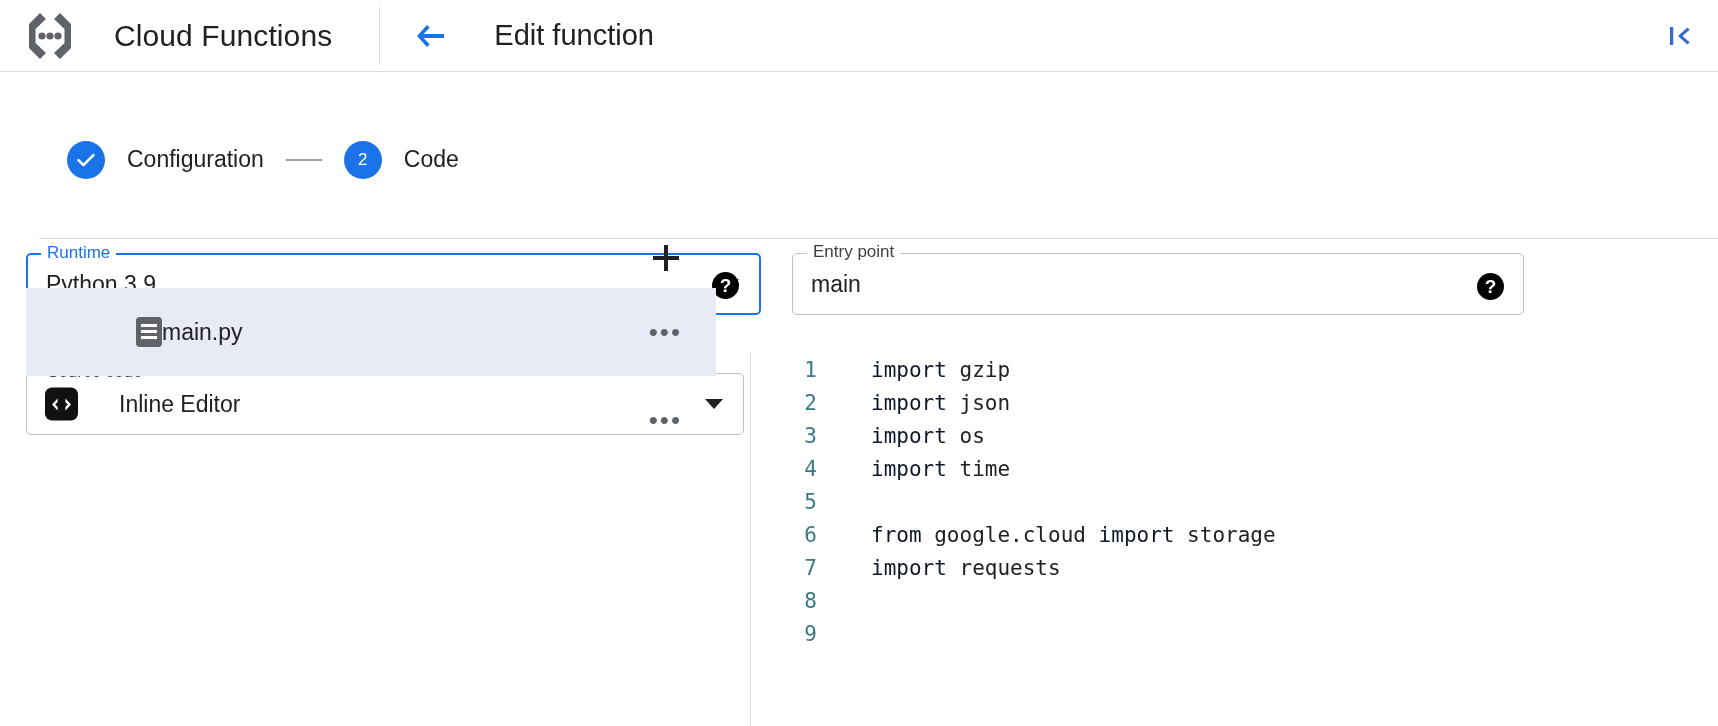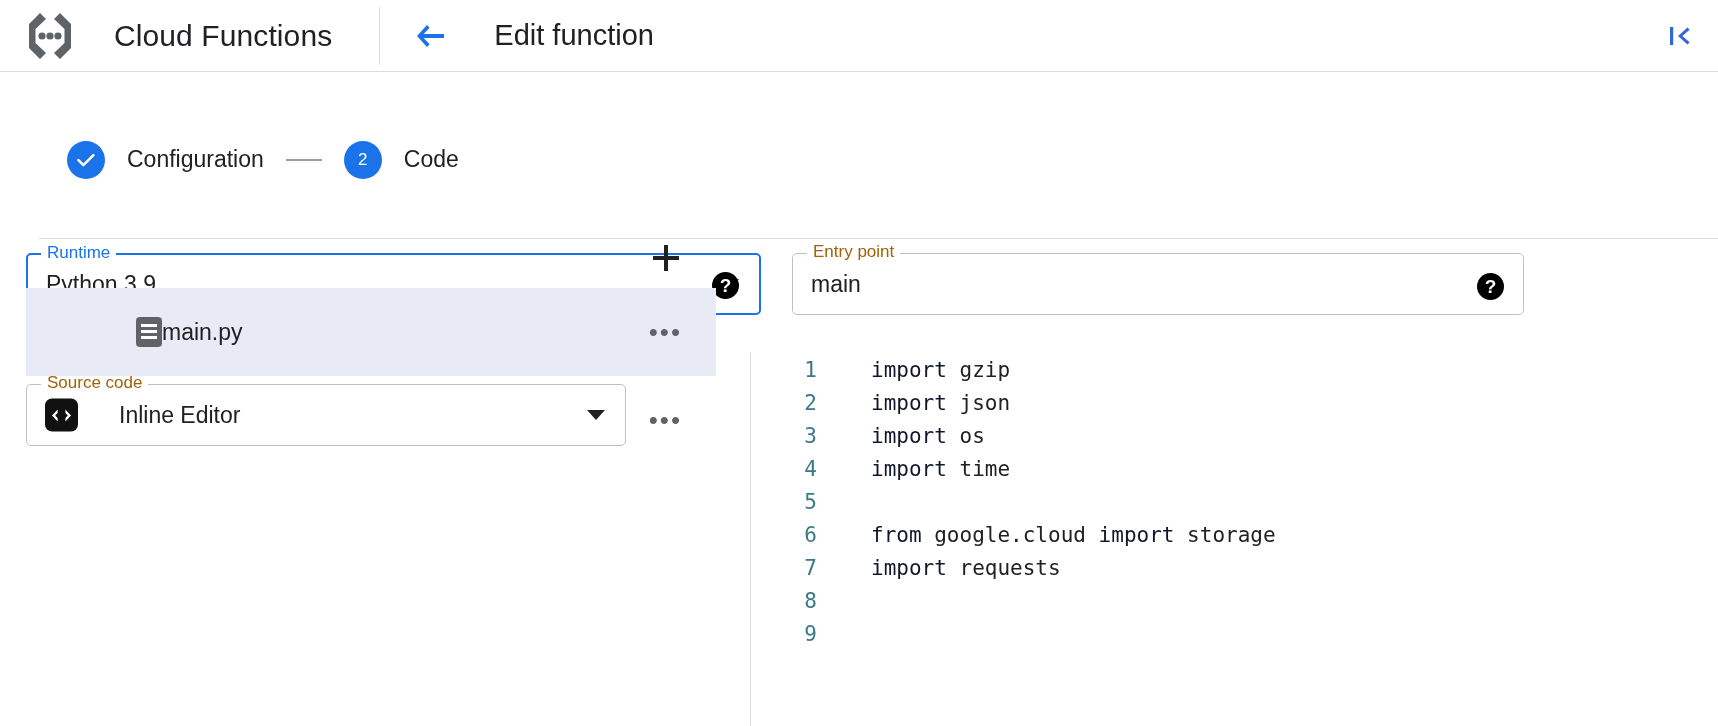--- a/index.html
+++ b/index.html
@@ -119,21 +119,21 @@
   .field.focused {
     border: 2px solid #1a73e8;
   }
   .field-legend {
     position: absolute;
     top: -12px;
     left: 14px;
     background: #fff;
     padding: 0 6px;
     font-size: 17px;
-    color: #a16207;
+    color: #404040;
     line-height: 20px;
     white-space: nowrap;
   }
   .field.focused .field-legend {
     color: #1a73e8;
     font-weight: 500;
     left: 13px;
   }
   .field-value {
     position: absolute;
@@ -173,22 +173,22 @@
   #runtime-field { left: 26px; top: 21px; width: 735px; }
   #runtime-help  { left: 712px; top: 40px; }
 
   
   #entry-field { left: 792px; top: 21px; width: 732px; }
   #entry-help  { left: 1477px; top: 41px; }
 
   
   #source-field {
     position: absolute;
-    left: 26px; top: 152px;
-    width: 600px;
+    left: 26px; top: 141px;
+    width: 718px;
     height: 62px;
   }
   .src-icon {
     position: absolute;
     left: 18px;
     top: 50%;
     transform: translateY(-50%);
     width: 33px; height: 33px;
     border-radius: 7px;
     background: #111111;

